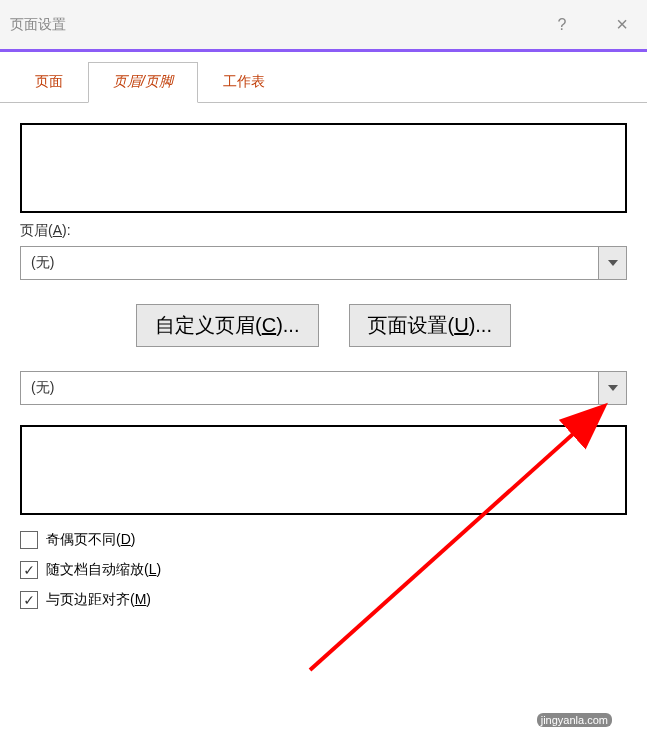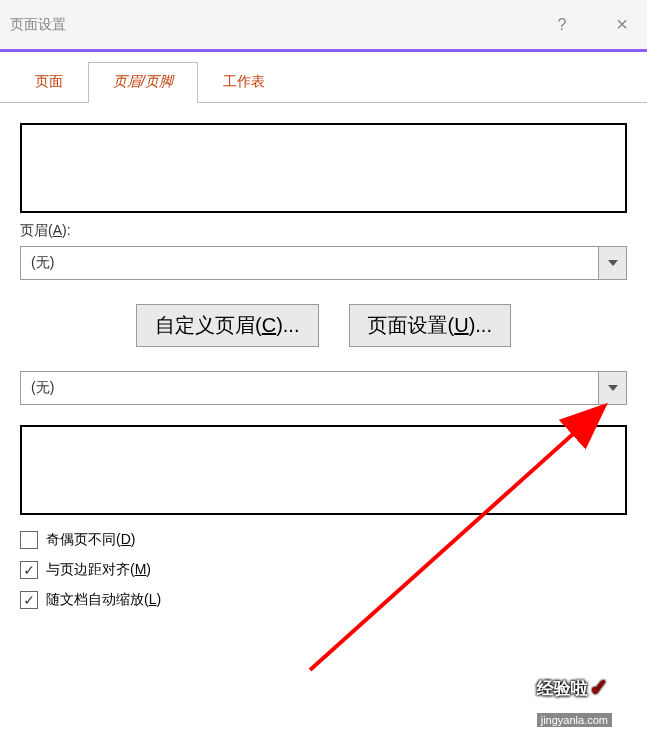--- a/index.html
+++ b/index.html
@@ -158,21 +158,21 @@
     .watermark-check {
       color: #d00;
       font-size: 22px;
       -webkit-text-stroke: 1px #800;
     }
     .watermark-sub {
       background: #888;
       color: #fff;
       font-size: 11px;
       padding: 1px 4px;
-      border-radius: 0;
+      border-radius: 6px;
       margin-top: 12px;
     }
   </style>
 </head>
 <body>
 
 <div class="titlebar">
   <span class="titlebar-title">页面设置</span>
   <div class="titlebar-controls">
     <span class="titlebar-btn">?</span>
@@ -221,37 +221,33 @@
 
   <div class="preview-box" style="margin-top:20px;"></div>
 
   <div style="margin-top:16px;">
     <div class="checkbox-row">
       <div class="checkbox"></div>
       <span><span>奇偶页不同(</span><span class="underline">D</span><span>)</span></span>
     </div>
     <div class="checkbox-row">
       <div class="checkbox checked"></div>
-      <span><span>与页边距对齐(</span><span class="underline">M</span><span>)</span></span>
+      <span><span>随文档自动缩放(</span><span class="underline">L</span><span>)</span></span>
     </div>
     <div class="checkbox-row">
       <div class="checkbox checked"></div>
-      <span><span>随文档自动缩放(</span><span class="underline">L</span><span>)</span></span>
+      <span><span>与页边距对齐(</span><span class="underline">M</span><span>)</span></span>
     </div>
   </div>
 </div>
 
 <svg class="arrow-annotation" width="350" height="300">
   <defs>
     <marker id="ah" markerWidth="12" markerHeight="12" refX="10" refY="5" orient="auto">
       <path d="M0,0 L12,5 L0,10 Z" fill="#ff0000"></path>
     </marker>
   </defs>
   <line x1="30" y1="270" x2="322" y2="8" stroke="#ff0000" stroke-width="4" marker-end="url(#ah)"></line>
 </svg>
 
 <div class="watermark">
-  <div class="watermark-main">
-    <span>经验啦</span>
-    <span class="watermark-check">✓</span>
-  </div>
   <div class="watermark-sub">jingyanla.com</div>
 </div>
 
 </body></html>

